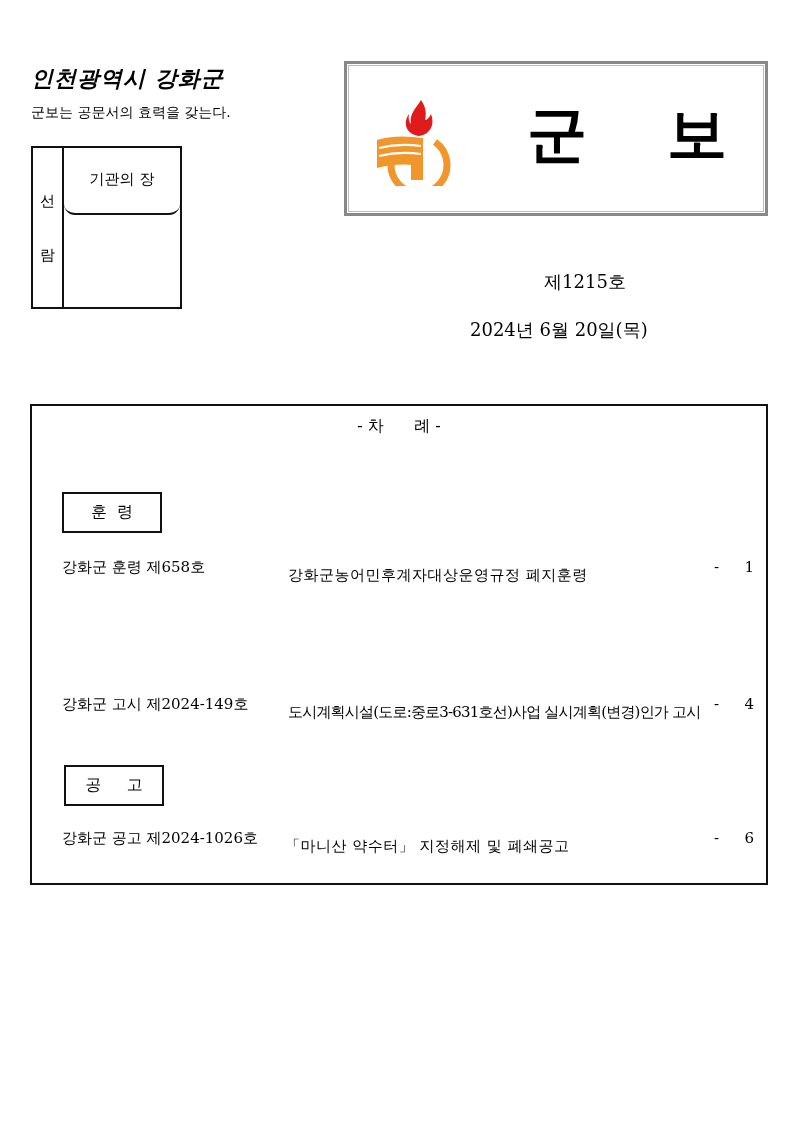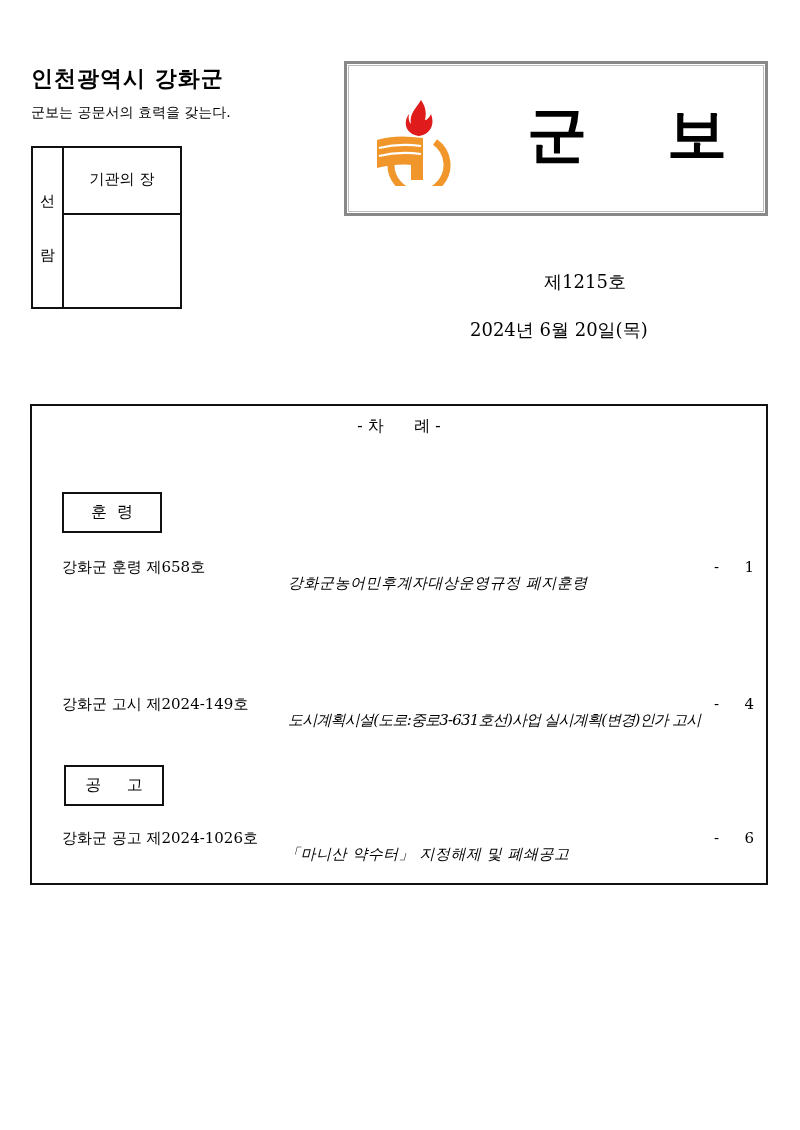--- a/index.html
+++ b/index.html
@@ -1,40 +1,40 @@
 <!DOCTYPE html>
 <html><head>
 <meta charset="utf-8">
 <style>
   html, body { margin:0; padding:0; background:#ffffff; }
   body { width:800px; height:1130px; position:relative; overflow:hidden;
          font-family:"DejaVu Serif", "Liberation Serif", serif; color:#000; }
   .abs { position:absolute; }
   .city-title { left:31px; top:64px; font-family:"DejaVu Sans", "Liberation Sans", sans-serif;
-                font-weight:bold; font-size:22px; letter-spacing:1px; }
+                font-weight:bold; font-size:22px; letter-spacing:1px;font-style:italic; }
   .subtitle { left:31px; top:104px; font-family:"DejaVu Sans", "Liberation Sans", sans-serif; font-size:14px; }
   .review-table { left:31px; top:146px; width:151px; height:163px; border:2px solid #111; box-sizing:border-box; }
   .review-left { position:absolute; left:0; top:0; width:29px; height:100%; border-right:2px solid #111; }
   .review-left span { position:absolute; left:0; width:29px; text-align:center; font-size:15px; }
   .review-head { position:absolute; left:31px; right:0; top:0; height:67px; border-bottom:2px solid #111;
-                 display:flex; align-items:flex-start; justify-content:center; padding-top:22px; box-sizing:border-box; font-size:15px; }
+                 display:flex; align-items:flex-start; justify-content:center; padding-top:22px; box-sizing:border-box; font-size:15px;border-radius:11px; }
   .banner { left:344px; top:61px; width:424px; height:155px; border:3px solid #888; box-sizing:border-box; background:#fff; }
   .banner-inner { position:absolute; inset:1px; border:1px solid #bbb; }
   .banner-logo { position:absolute; left:28px; top:32px; width:84px; height:90px; }
   .banner-title { position:absolute; top:30px; font-family:"DejaVu Sans", "Liberation Sans", sans-serif;
                   font-weight:bold; font-size:60px; line-height:80px; }
   .issue-no { left:520px; top:270px; width:130px; text-align:center; font-size:18px; }
   .issue-date { left:470px; top:318px; width:230px; text-align:left; font-size:18px; }
   .toc { left:30px; top:384px; width:738px; height:481px; border:2px solid #111; box-sizing:border-box;margin-top:20px; }
   .toc-title { position:absolute; top:10px; left:0; width:100%; text-align:center; font-size:16px; white-space:pre; }
   .section-box { position:absolute; left:30px; width:100px; height:41px; border:2px solid #111; box-sizing:border-box;
                  display:flex; align-items:center; justify-content:center; font-size:16px; white-space:pre; }
   .entry { position:absolute; left:30px; width:692px; height:24px; font-size:15px; white-space:nowrap; }
   .entry .no { position:absolute; left:0; top:0; }
-  .entry .desc { position:absolute; left:226px; top:16px; letter-spacing:0.5px;font-style:italic; }
+  .entry .desc { position:absolute; left:226px; top:8px; letter-spacing:0.5px; }
   .entry .dash { position:absolute; left:652px; top:0; }
   .entry .page { position:absolute; right:0; top:0; }
   .entry.e2 .desc { left:226px; letter-spacing:-0.8px; }
   .entry.e3 .desc { left:223px; }
 </style>
 </head>
 <body>
 
 <div class="abs city-title">인천광역시 강화군</div>
 <div class="abs subtitle">군보는 공문서의 효력을 갖는다.</div>

